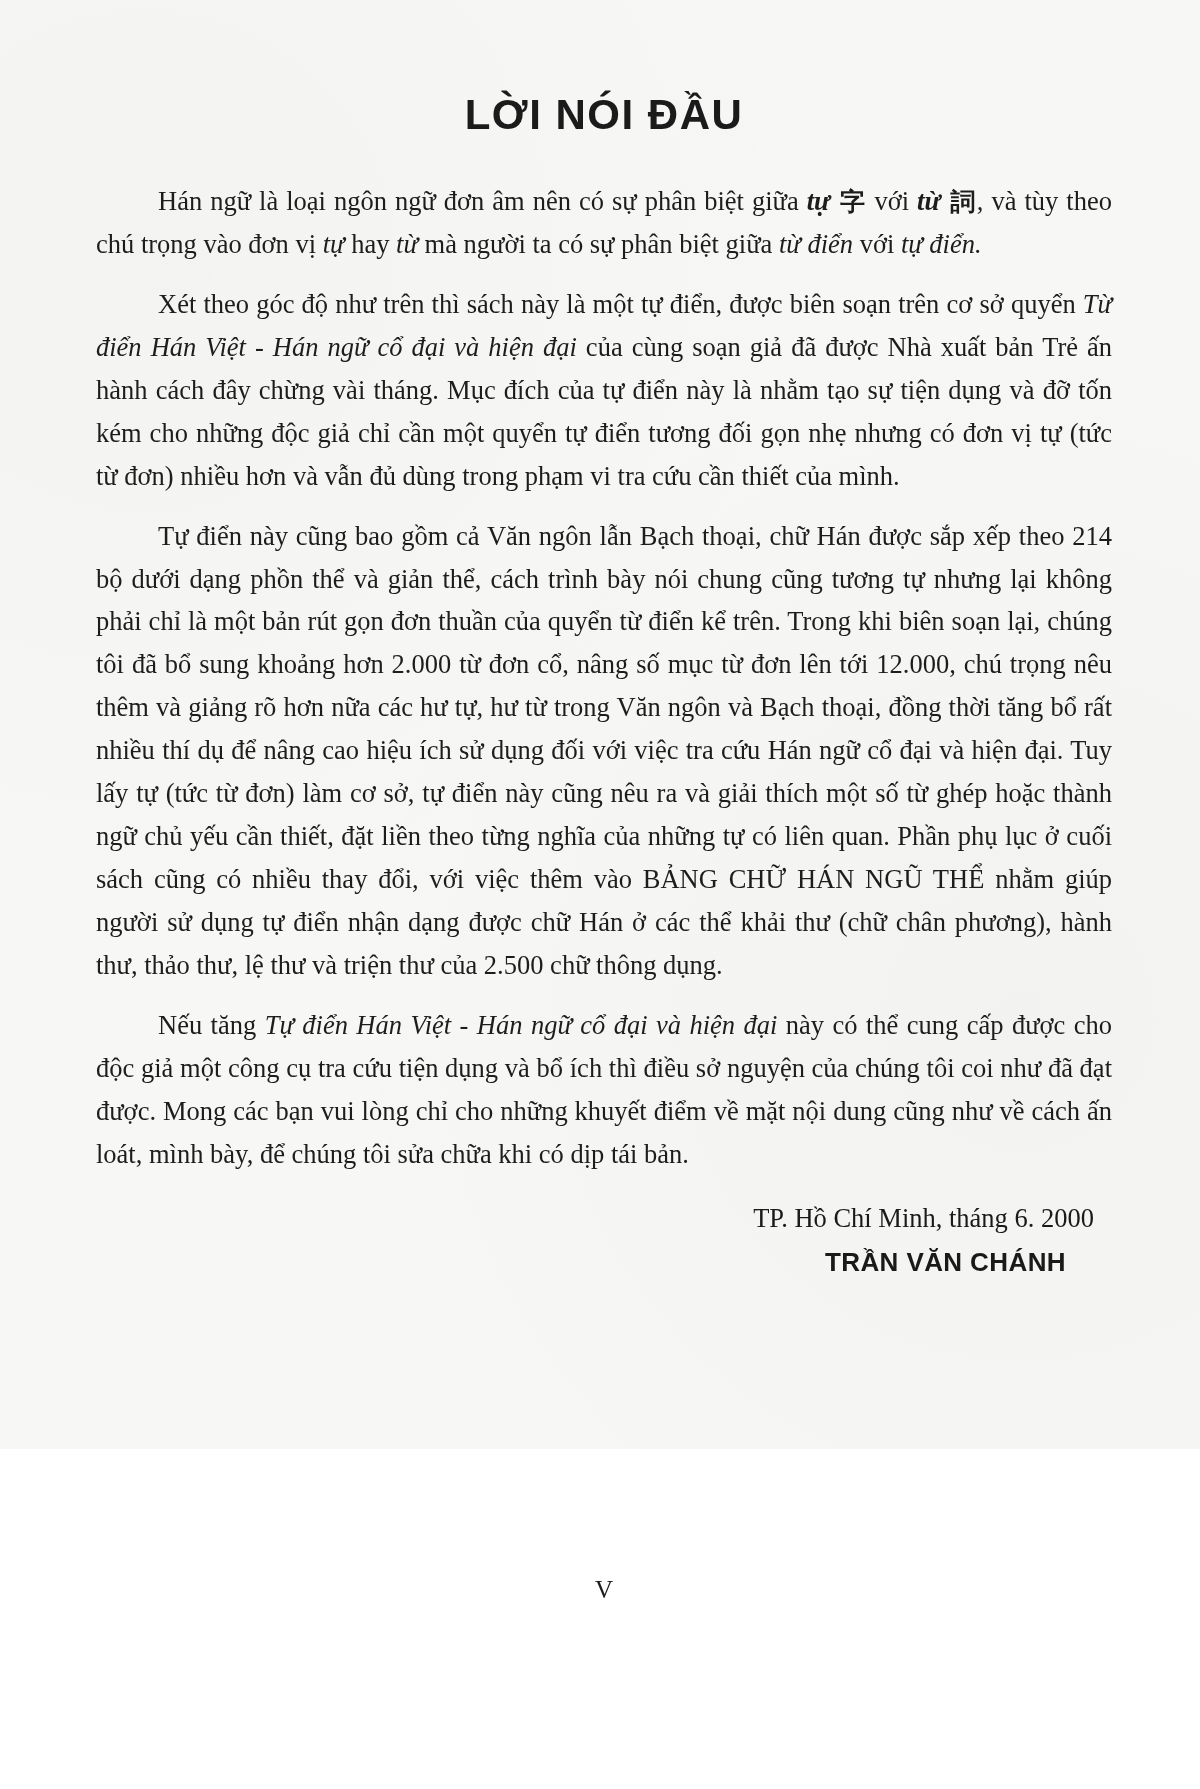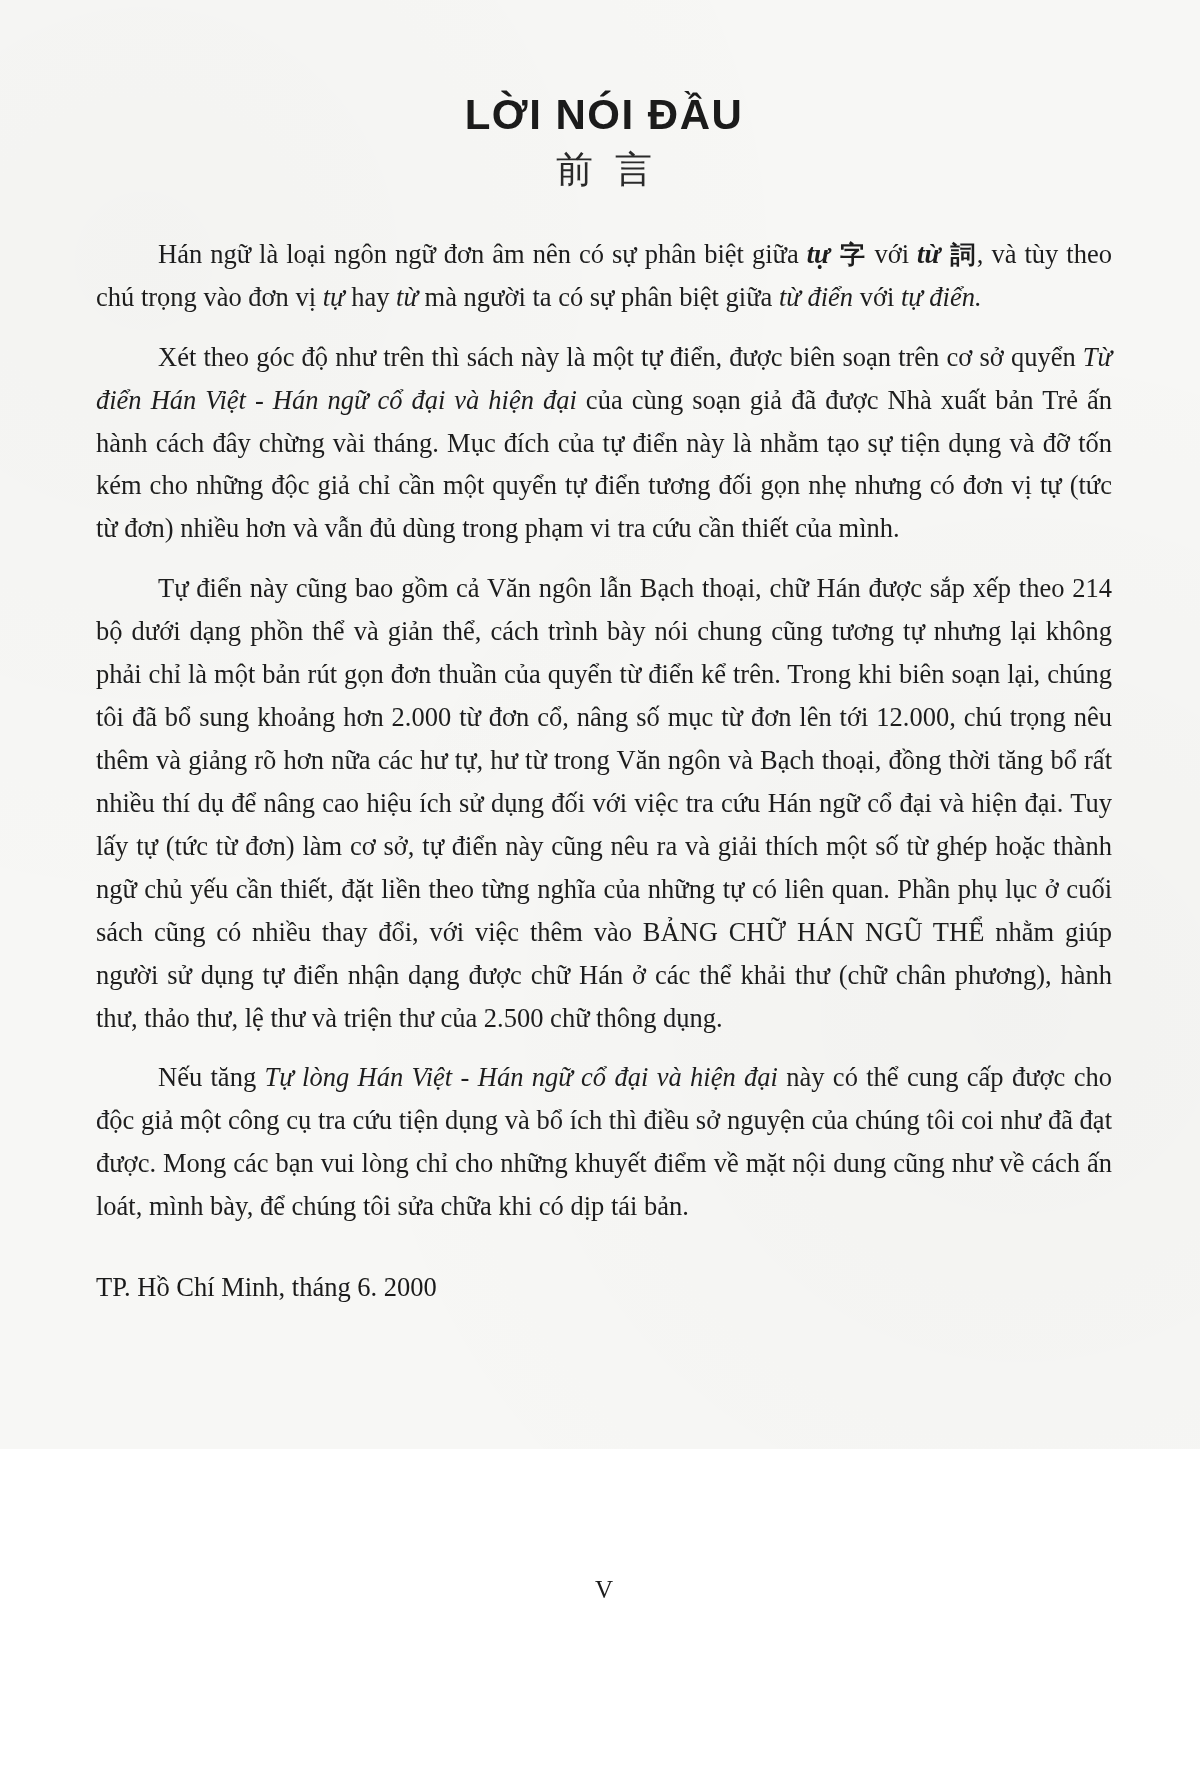--- a/index.html
+++ b/index.html
@@ -72,22 +72,22 @@
     font-style: italic;
   }
   b {
     font-weight: bold;
   }
   .han {
     font-family: "DejaVu Sans", sans-serif;
     font-size: 25px;
   }
   .signature {
-    margin-top: 40px;
-    text-align: left;
+    margin-top: 24px;
+    text-align: right;
     font-size: 26.5px;
     line-height: 1.5;
     padding-right: 18px;
   }
   .signature .city {
     display: block;
   }
   .signature .author {
     display: block;
     font-family: "Liberation Sans", sans-serif;
@@ -108,35 +108,35 @@
   }
 </style>
 </head>
 <body>
 
 <div class="page">
   <div class="content">
 
     <div class="title-block">
       <div class="title-main">LỜI NÓI ĐẦU</div>
-      <div class="title-sub">前言</div>
     </div>
 
     <div class="body-text">
 
       <p><span>Hán ngữ là loại ngôn ngữ đơn âm nên có sự phân biệt giữa </span><b><i>tự</i></b><b class="han"> 字</b><span> với </span><b><i>từ</i></b><b class="han"> 詞</b><span>, và tùy theo chú trọng vào đơn vị </span><i>tự</i><span> hay </span><i>từ</i><span> mà người ta có sự phân biệt giữa </span><i>từ điển</i><span> với </span><i>tự điển.</i></p>
 
       <p><span>Xét theo góc độ như trên thì sách này là một tự điển, được biên soạn trên cơ sở quyển </span><i>Từ điển Hán Việt - Hán ngữ cổ đại và hiện đại</i><span> của cùng soạn giả đã được Nhà xuất bản Trẻ ấn hành cách đây chừng vài tháng. Mục đích của tự điển này là nhằm tạo sự tiện dụng và đỡ tốn kém cho những độc giả chỉ cần một quyển tự điển tương đối gọn nhẹ nhưng có đơn vị tự (tức từ đơn) nhiều hơn và vẫn đủ dùng trong phạm vi tra cứu cần thiết của mình.</span></p>
 
       <p><span>Tự điển này cũng bao gồm cả Văn ngôn lẫn Bạch thoại, chữ Hán được sắp xếp theo 214 bộ dưới dạng phồn thể và giản thể, cách trình bày nói chung cũng tương tự nhưng lại không phải chỉ là một bản rút gọn đơn thuần của quyển từ điển kể trên. Trong khi biên soạn lại, chúng tôi đã bổ sung khoảng hơn 2.000 từ đơn cổ, nâng số mục từ đơn lên tới 12.000, chú trọng nêu thêm và giảng rõ hơn nữa các hư tự, hư từ trong Văn ngôn và Bạch thoại, đồng thời tăng bổ rất nhiều thí dụ để nâng cao hiệu ích sử dụng đối với việc tra cứu Hán ngữ cổ đại và hiện đại. Tuy lấy tự (tức từ đơn) làm cơ sở, tự điển này cũng nêu ra và giải thích một số từ ghép hoặc thành ngữ chủ yếu cần thiết, đặt liền theo từng nghĩa của những tự có liên quan. Phần phụ lục ở cuối sách cũng có nhiều thay đổi, với việc thêm vào BẢNG CHỮ HÁN NGŨ THỂ nhằm giúp người sử dụng tự điển nhận dạng được chữ Hán ở các thể khải thư (chữ chân phương), hành thư, thảo thư, lệ thư và triện thư của 2.500 chữ thông dụng.</span></p>
 
-      <p><span>Nếu tăng </span><i>Tự lòng Hán Việt - Hán ngữ cổ đại và hiện đại</i><span> này có thể cung cấp được cho độc giả một công cụ tra cứu tiện dụng và bổ ích thì điều sở nguyện của chúng tôi coi như đã đạt được. Mong các bạn vui lòng chỉ cho những khuyết điểm về mặt nội dung cũng như về cách ấn loát, mình bày, để chúng tôi sửa chữa khi có dịp tái bản.</span></p>
+      <p><span>Nếu tăng </span><i>Tự điển Hán Việt - Hán ngữ cổ đại và hiện đại</i><span> này có thể cung cấp được cho độc giả một công cụ tra cứu tiện dụng và bổ ích thì điều sở nguyện của chúng tôi coi như đã đạt được. Mong các bạn vui lòng chỉ cho những khuyết điểm về mặt nội dung cũng như về cách ấn loát, mình bày, để chúng tôi sửa chữa khi có dịp tái bản.</span></p>
 
     </div>
 
     <div class="signature">
       <span class="city">TP. Hồ Chí Minh, tháng 6. 2000</span>
+      <span class="author">TRẦN VĂN CHÁNH</span>
     </div>
 
     <div class="folio">V</div>
 
   </div>
 </div>
 
 </body></html>

